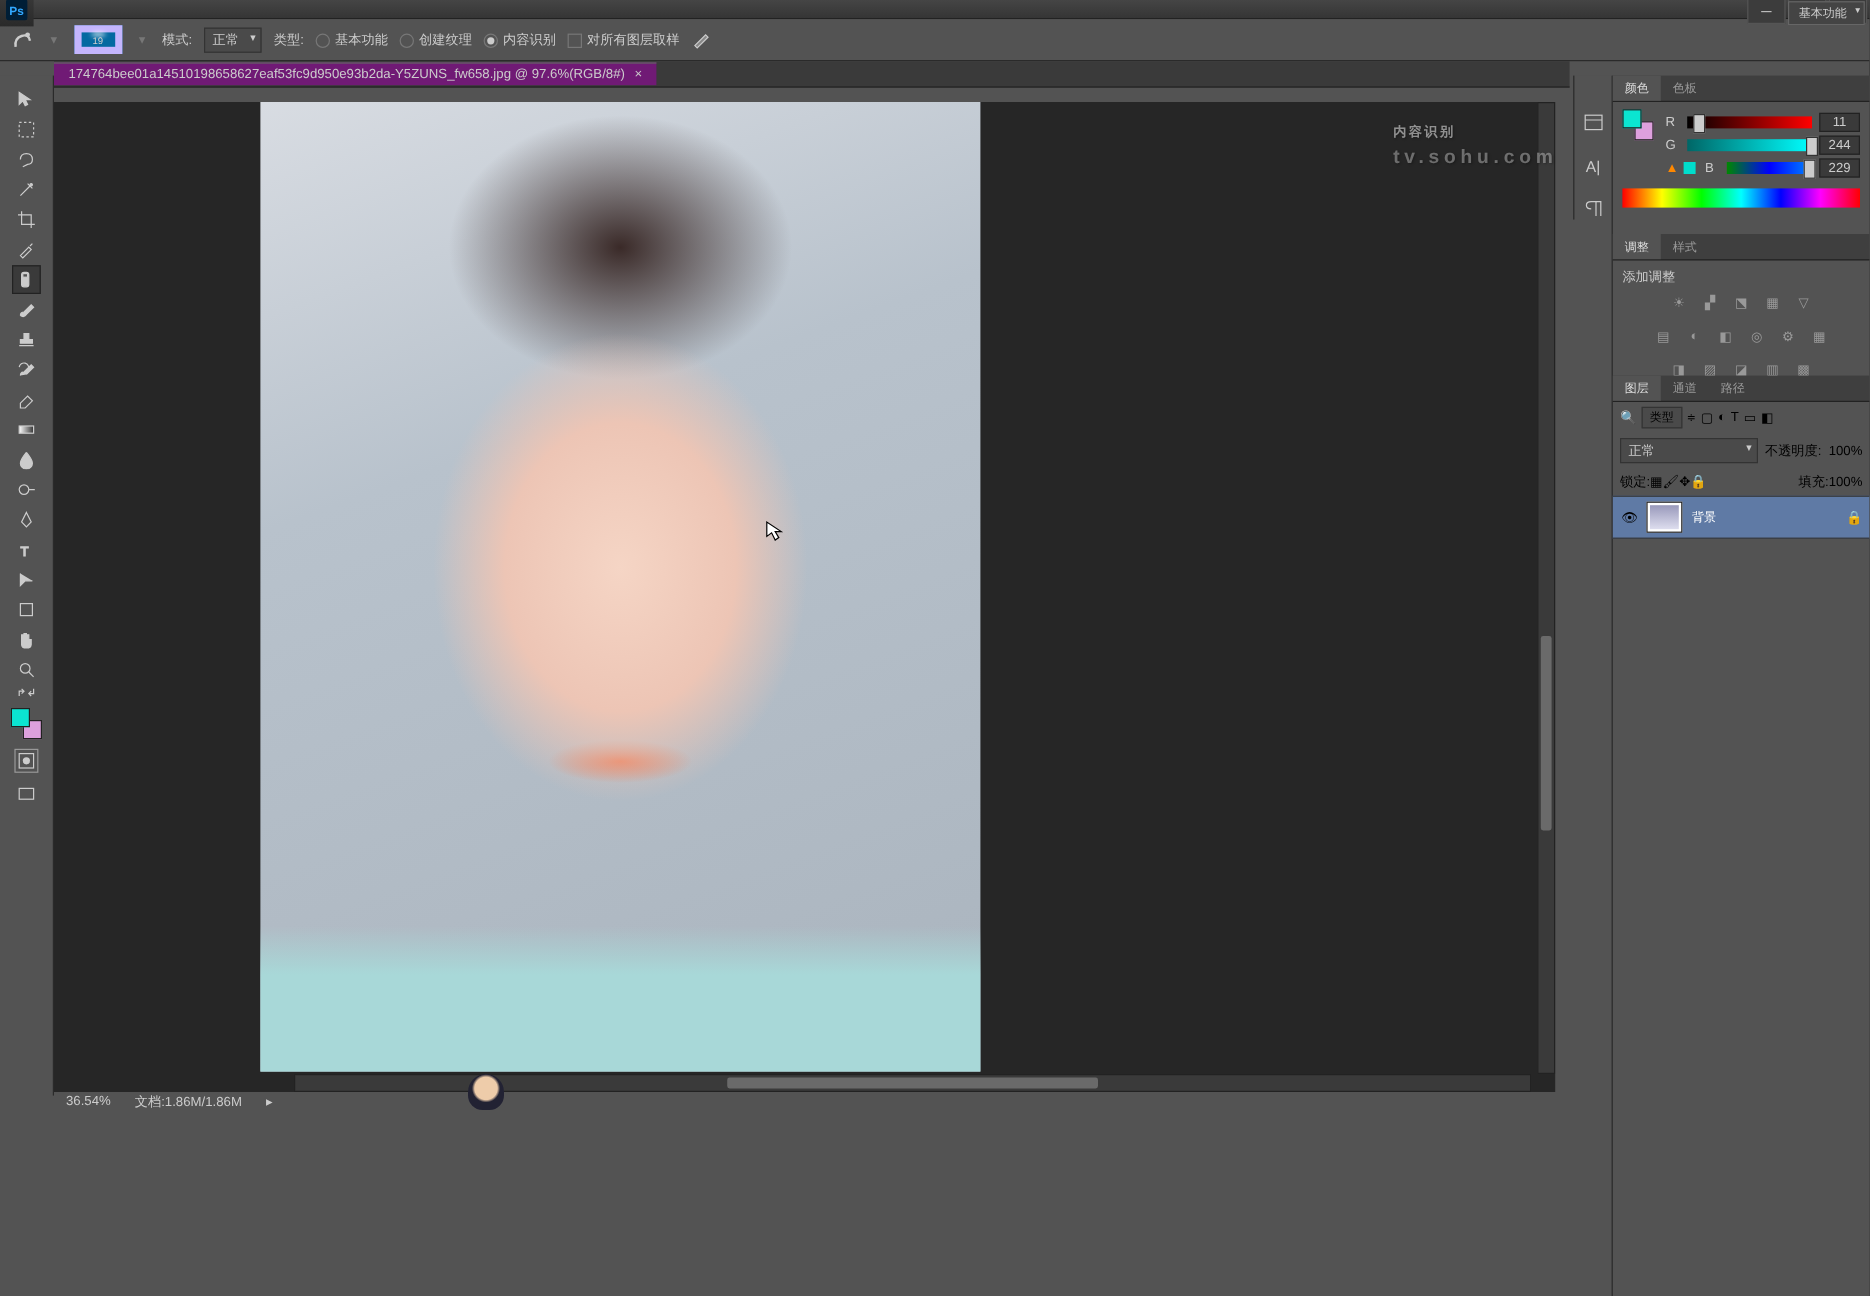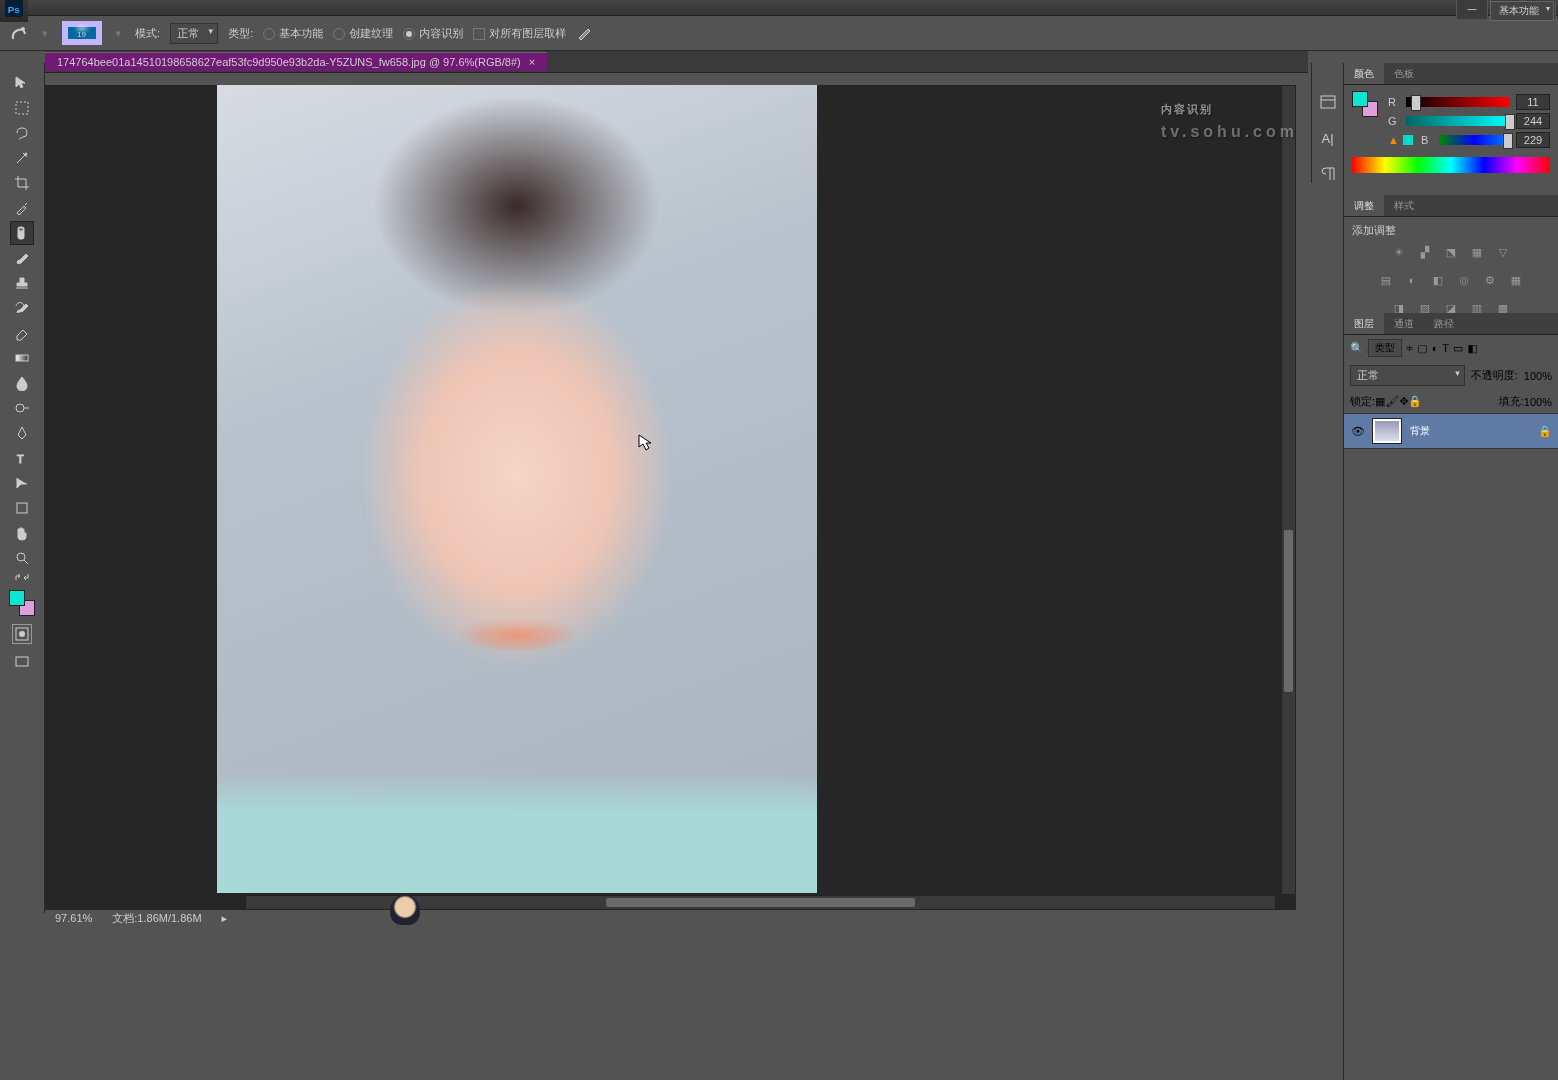--- a/index.html
+++ b/index.html
@@ -276,21 +276,21 @@
   <div class="scrollv"></div>
 </div>
 
 <svg class="cursor-ic" width="20" height="20" viewBox="0 0 20 20">
     <path d="M4 3 L4 15 L8 12 L11 18 L14 16 L11 11 L16 11 Z" fill="#fff" stroke="#000"></path>
   </svg>
 
 <div class="mini-person"></div>
 
 <div class="status">
-  <span>97.61%</span>
+  <span>36.54%</span>
   <span>文档:1.86M/1.86M</span>
   <span>▸</span>
 </div>
 
 <div class="rdock">
   <div>
       <svg width="18" height="16" viewBox="0 0 18 16">
         <rect x="2" y="2" width="14" height="12" stroke="#ccc" fill="none"></rect>
         <path d="M2 6 L16 6" stroke="#ccc"></path>
       </svg>

